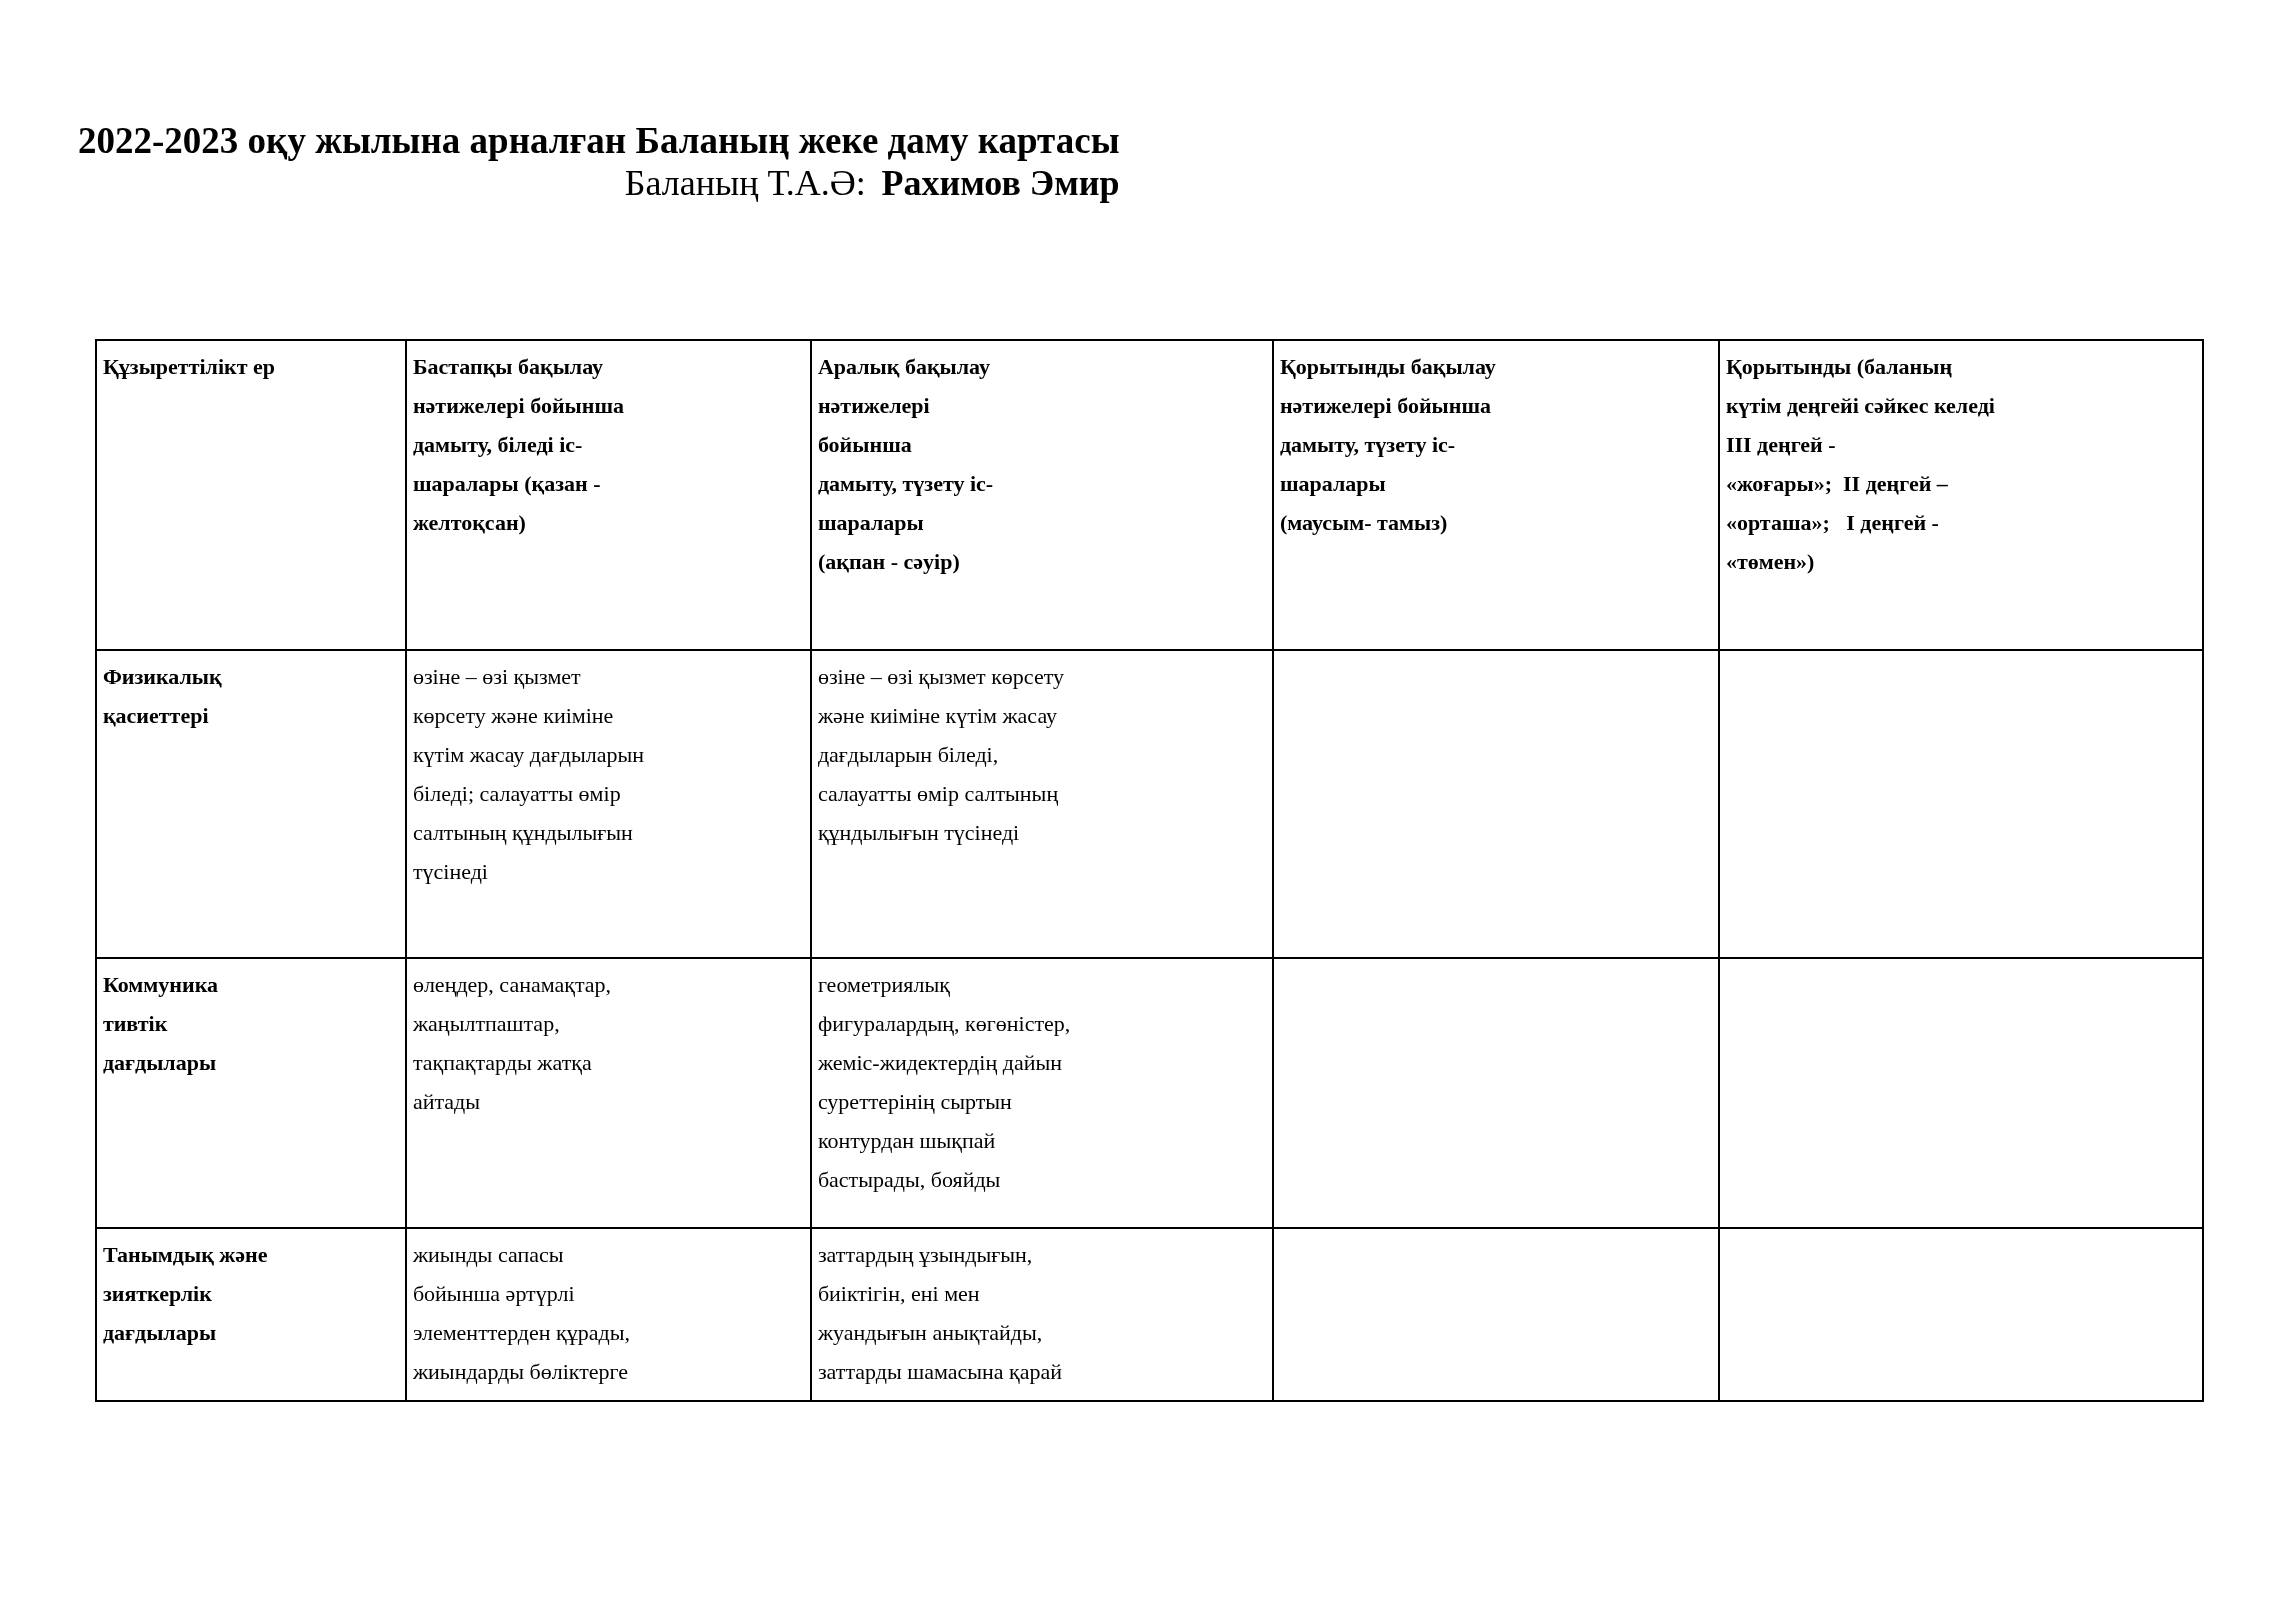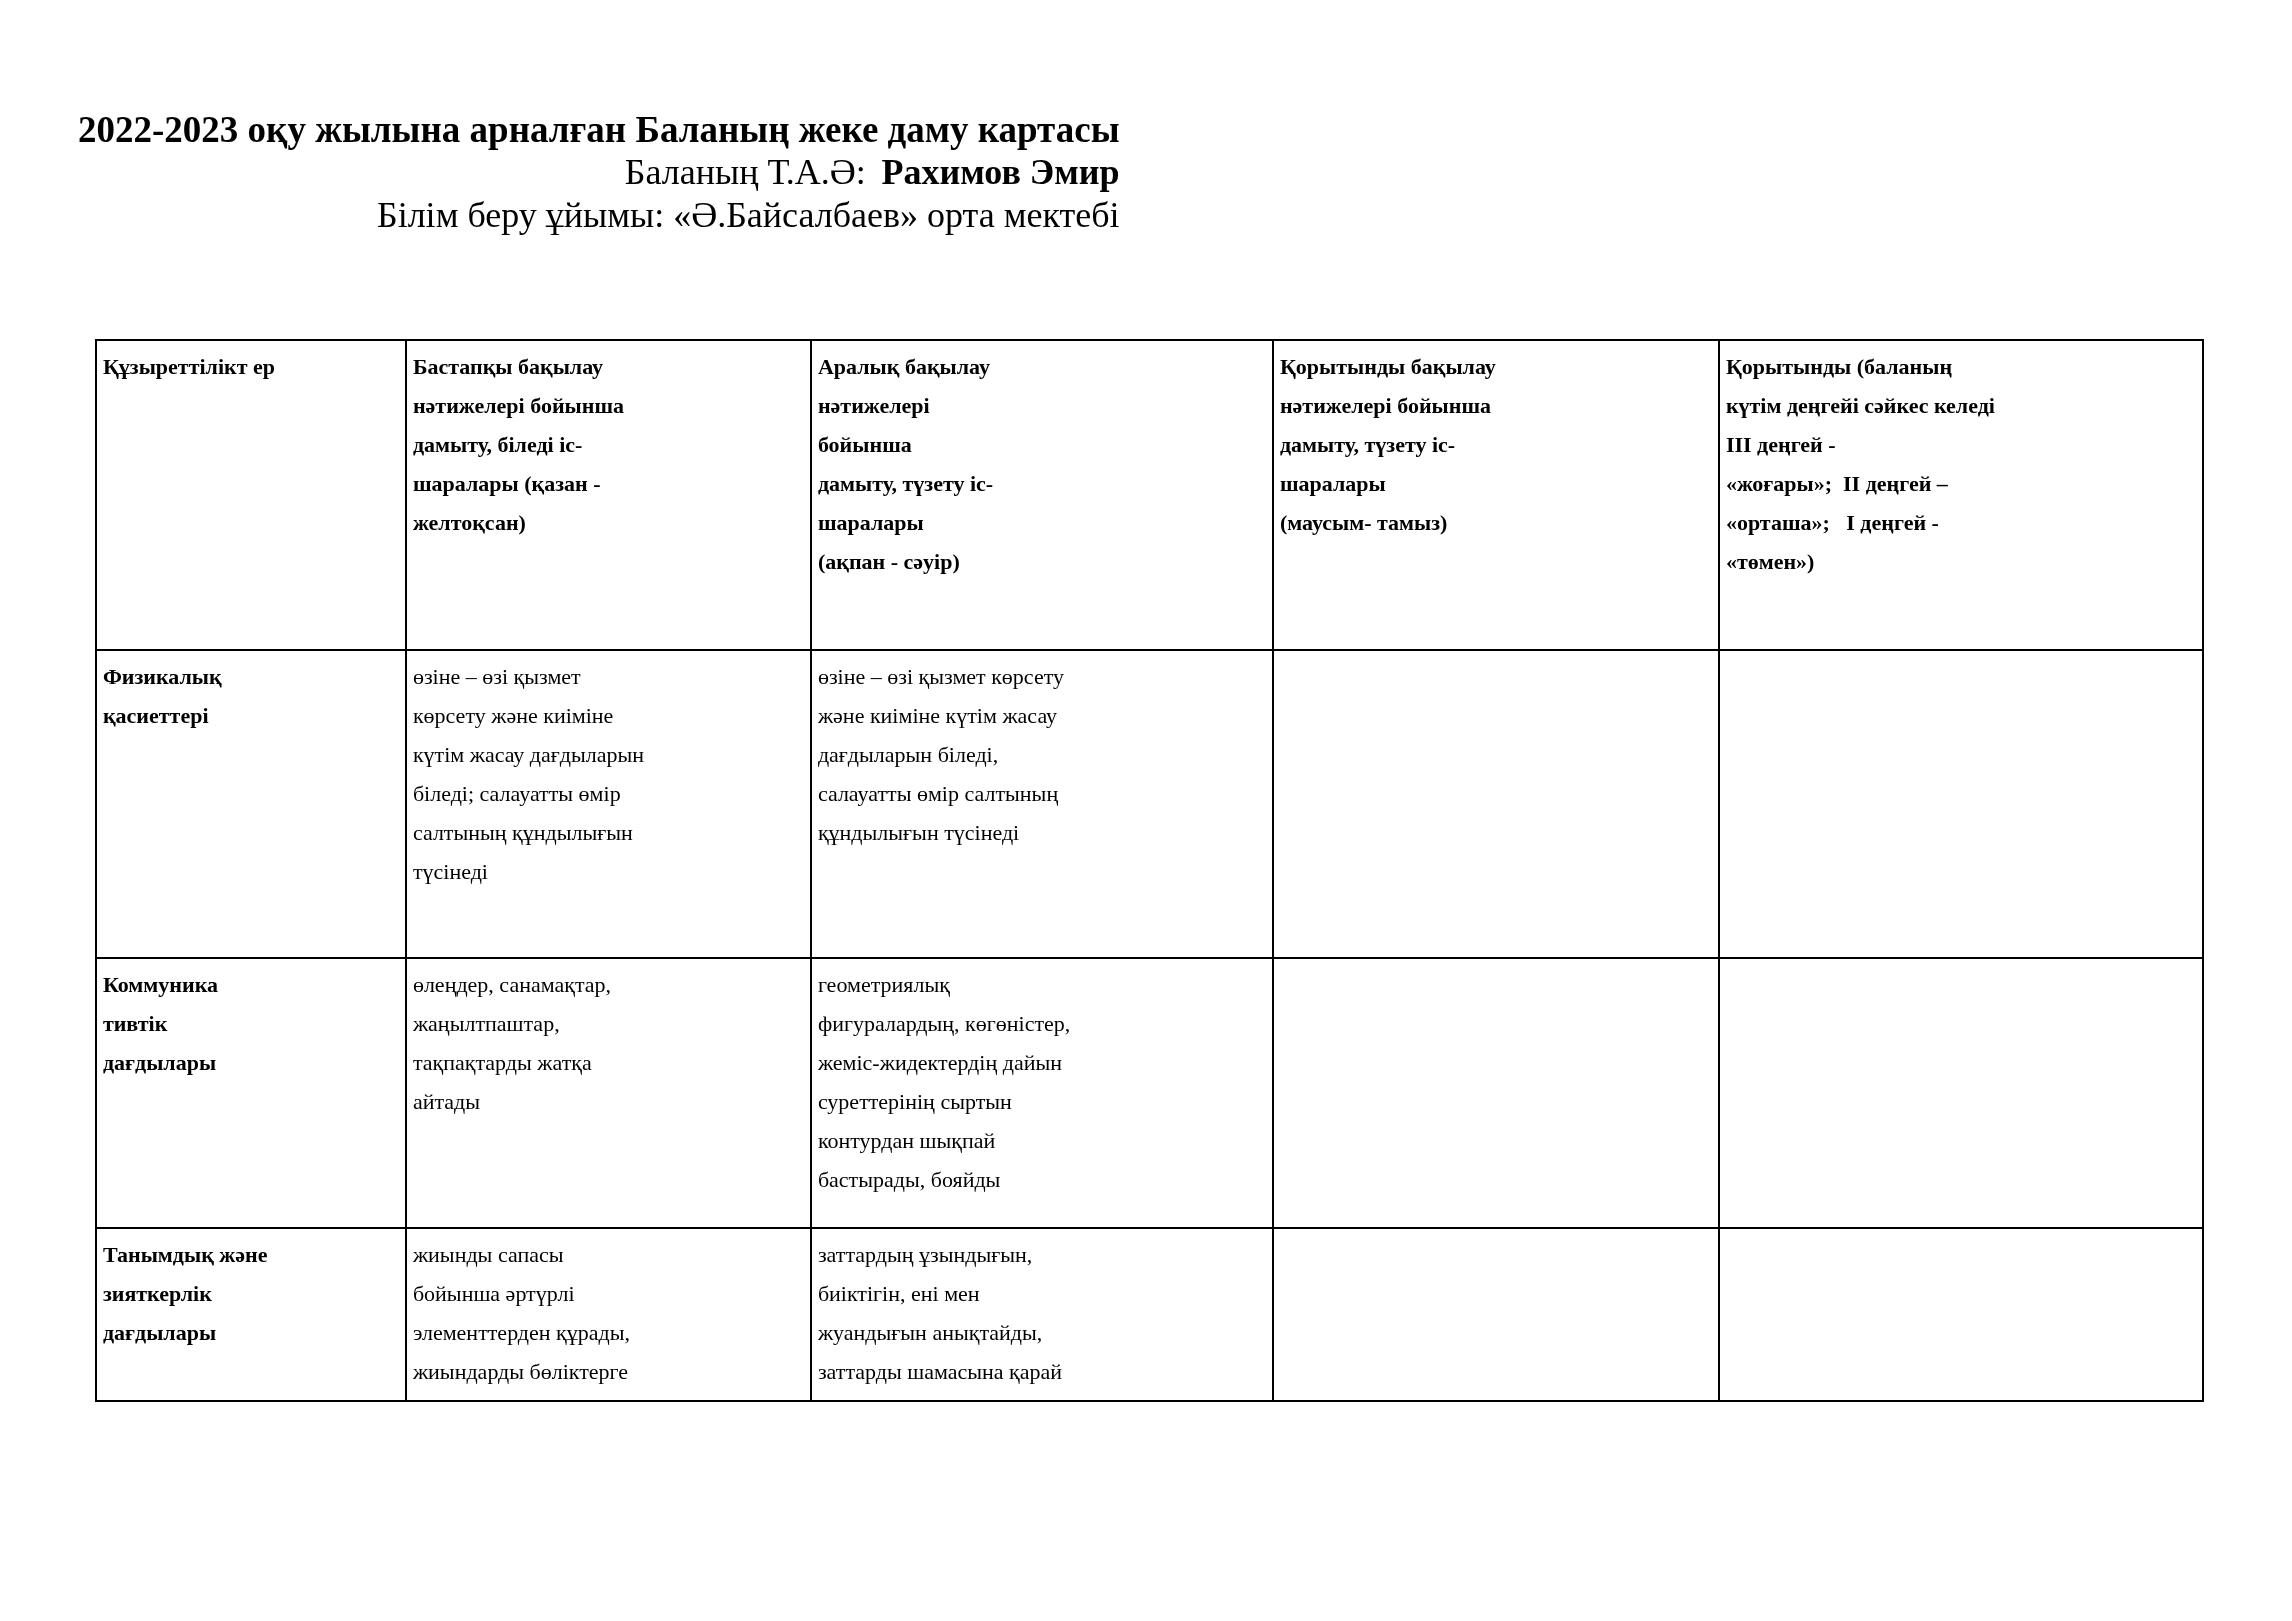--- a/index.html
+++ b/index.html
@@ -11,21 +11,21 @@
     position: relative;
     width: 2293px;
     height: 1621px;
     overflow: hidden;
     font-family: "Liberation Serif", "DejaVu Serif", serif;
     color: #000000;
   }
   .header-block {
     position: absolute;
     left: 78px;
-    top: 108px;
+    top: 119px;
   }
   .doc-title {
     font-size: 37px;
     font-weight: bold;
     line-height: 43px;
     white-space: nowrap;
   }
   .header-line {
     font-size: 36px;
     line-height: 43px;
@@ -67,21 +67,20 @@
   tr.row-1       { height: 308px; }
   tr.row-2       { height: 270px; }
   tr.row-3       { height: 173px; }
 </style>
 </head>
 <body>
 
 <div class="header-block">
   <div class="doc-title">2022-2023 оқу жылына арналған Баланың жеке даму картасы</div>
   <div class="header-line"><span>Баланың Т.А.Ә:</span><span class="name-value">Рахимов Эмир</span></div>
-  <div class="header-line">Білім беру ұйымы: «Ә.Байсалбаев» орта мектебі</div>
 </div>
 
 <table class="doc-table">
   <colgroup>
     <col style="width:310px">
     <col style="width:405px">
     <col style="width:462px">
     <col style="width:446px">
     <col style="width:484px">
   </colgroup>

